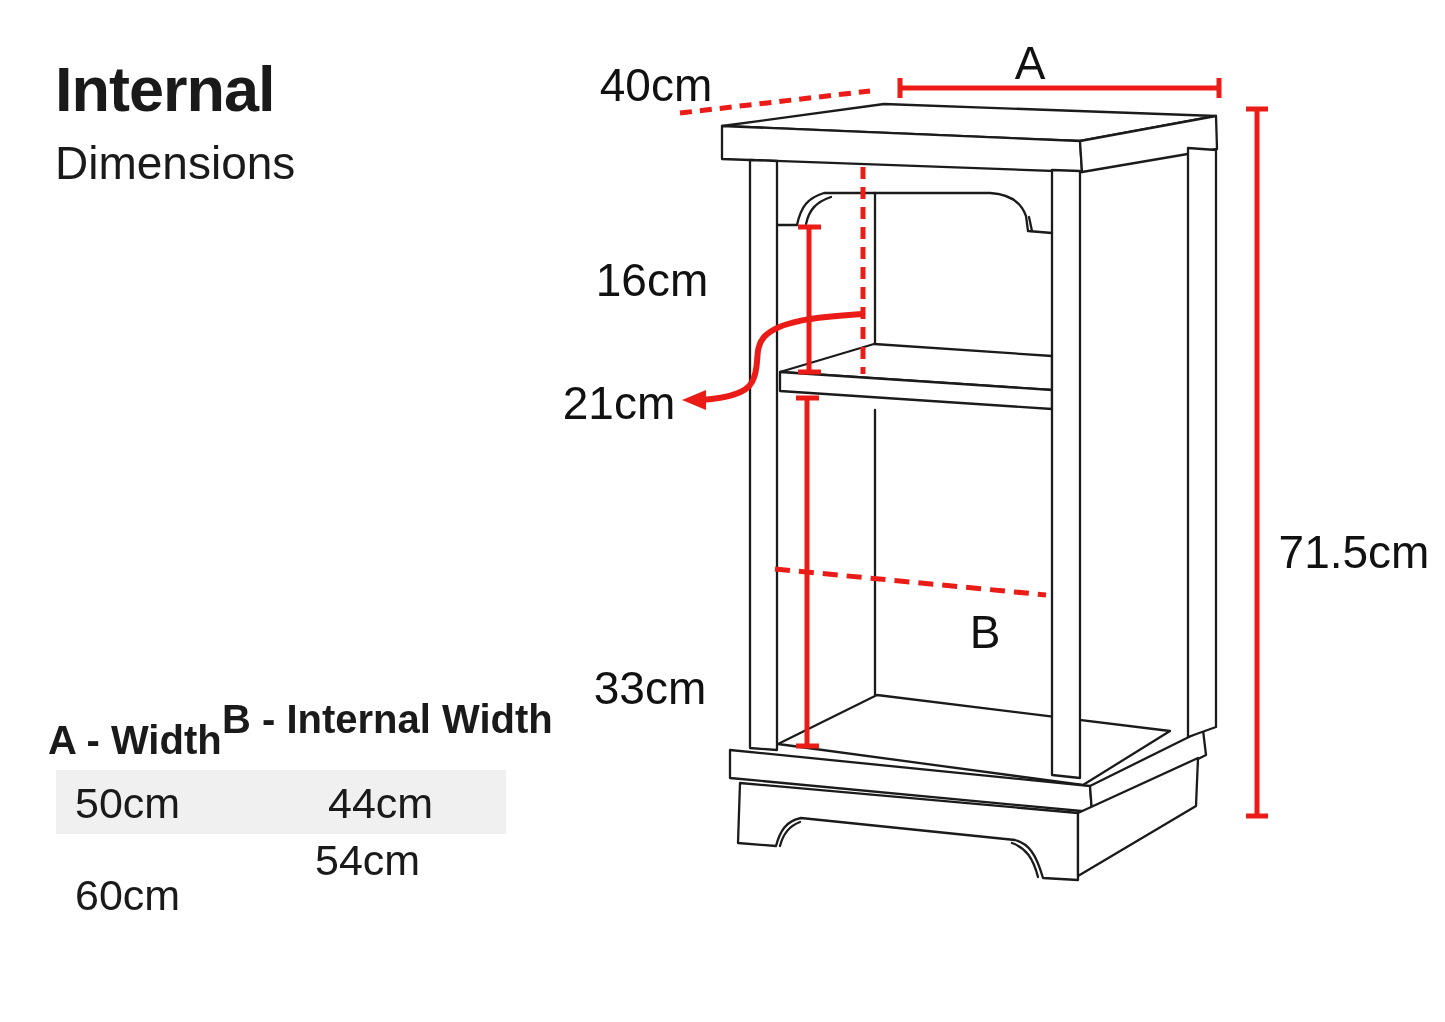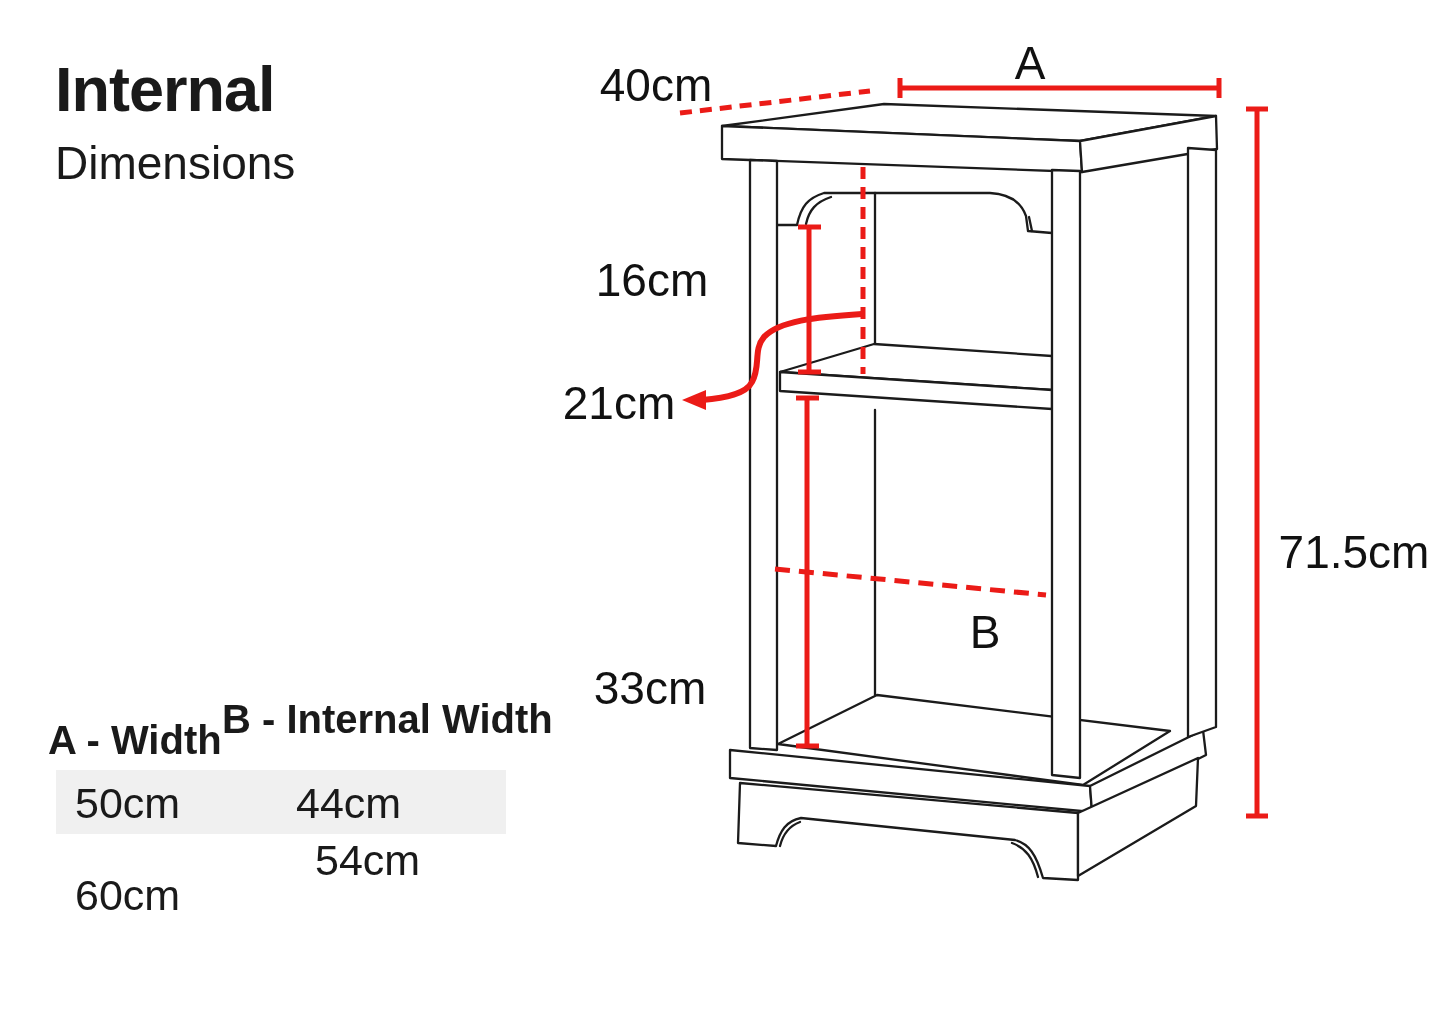--- a/index.html
+++ b/index.html
@@ -8,21 +8,21 @@
   .abs{position:absolute;}
   
   .title-line1{left:55px;top:58px;font-size:63px;font-weight:700;line-height:1.0;letter-spacing:-1px;}
   .title-line2{left:55px;top:140px;font-size:46px;font-weight:400;line-height:1.0;}
   
   .th1{left:48px;top:697px;font-size:40px;font-weight:700;margin-top:21px;}
   .th2{left:222px;top:697px;font-size:40px;font-weight:700;}
   .row-highlight{left:56px;top:770px;width:450px;height:64px;background:#f0f0f0;}
   .cell{font-size:43px;font-weight:400;}
   .c-a1{left:75px;top:779px;}
-  .c-b1{left:296px;top:779px;}
+  .c-b1{left:328px;top:779px;}
   .c-a2{left:75px;top:871px;}
   .c-b2{left:315px;top:836px;}
   
   #diagram{left:0;top:0;}
   .blk{stroke:#1b1b1b;stroke-width:2.3;fill:none;stroke-linecap:round;stroke-linejoin:round;}
   .blkf{stroke:#1b1b1b;stroke-width:2.3;fill:#ffffff;stroke-linejoin:round;}
   .red{stroke:#eb1b17;stroke-width:5;fill:none;stroke-linecap:butt;}
   .red6{stroke:#eb1b17;stroke-width:6;fill:none;stroke-linecap:round;}
   .redfill{fill:#eb1b17;stroke:none;}
   .dim-label{font-family:"Liberation Sans", sans-serif;font-size:46px;fill:#111;}

